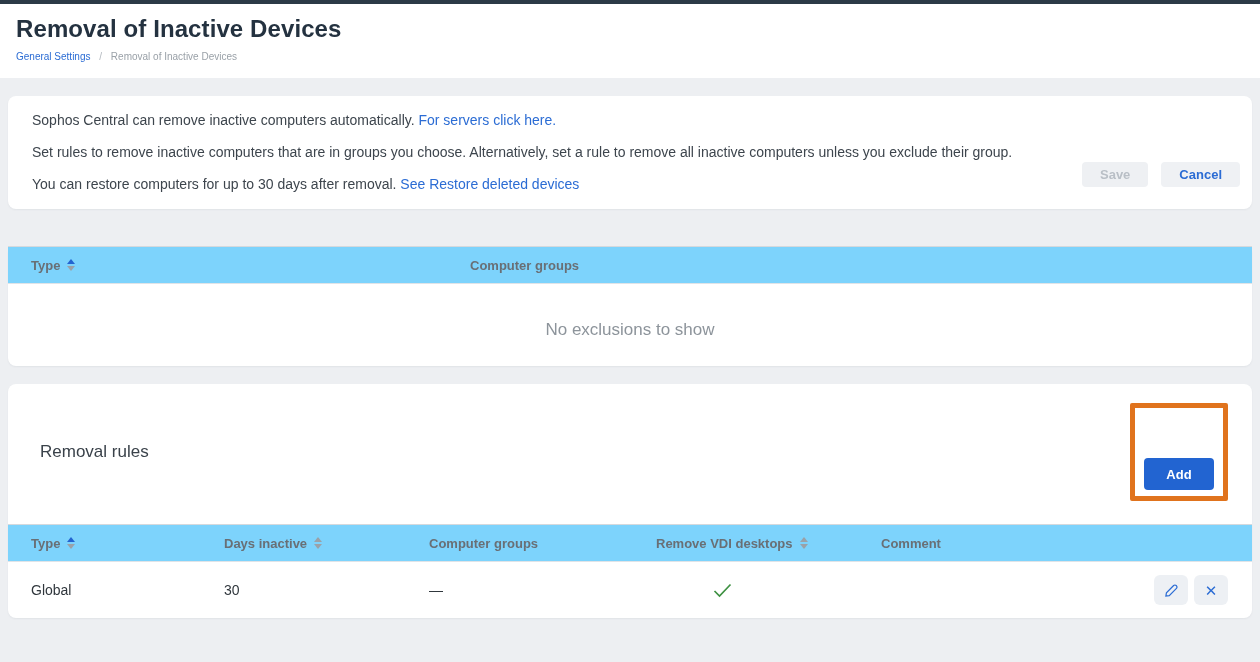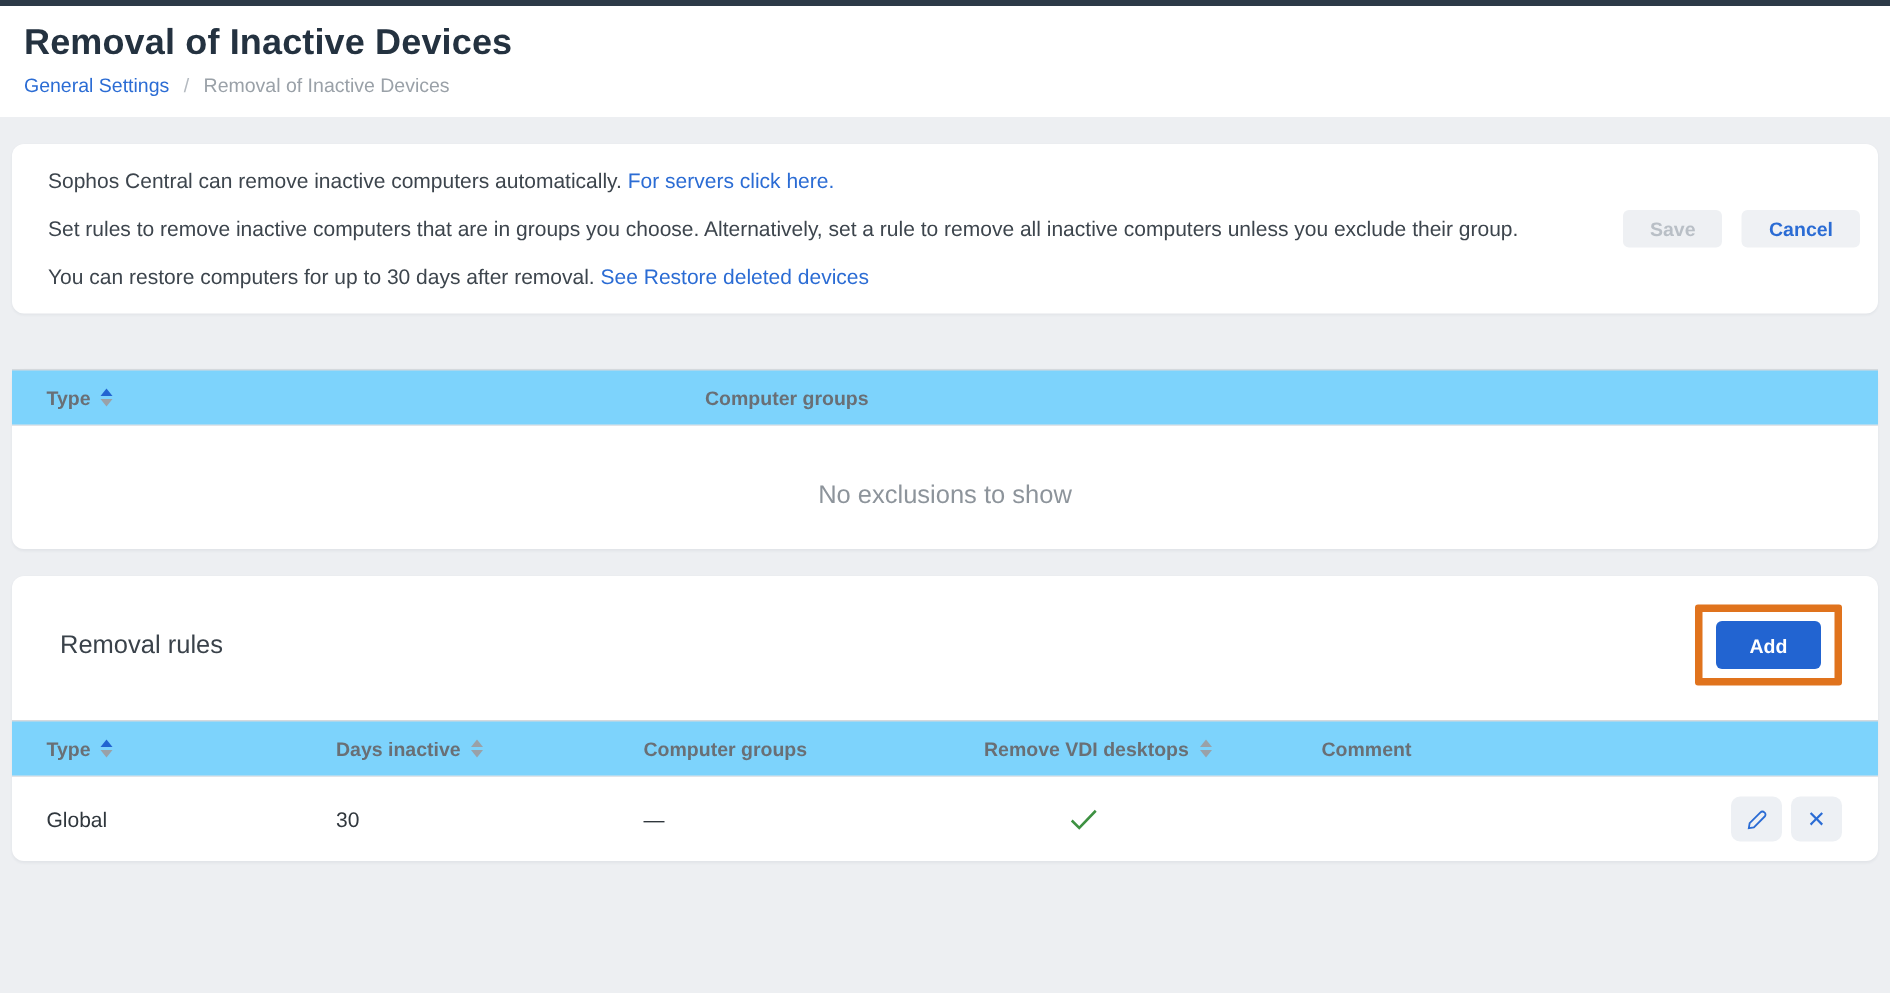--- a/index.html
+++ b/index.html
@@ -10,21 +10,21 @@
     color: #3d454d;
   }
   .topbar { height: 4px; background: #2c3a47; }
 
   
   .page-header { background: #ffffff; padding: 11px 16px 14px; }
   .page-title {
     font-size: 24px; font-weight: 700; color: #243240;
     line-height: 28px; letter-spacing: 0.1px;
   }
-  .breadcrumb { margin-top: 6px; font-size: 13px; line-height: 15px; }
+  .breadcrumb { margin-top: 6px; font-size: 10px; line-height: 15px; }
   .breadcrumb a { color: #2b6cd4; text-decoration: none; cursor: pointer; }
   .breadcrumb .sep { color: #b4bac0; margin: 0 6px; }
   .breadcrumb .current { color: #9aa1a8; }
 
   
   .main { padding: 18px 8px 0; }
   .panel {
     background: #ffffff; border-radius: 8px;
     box-shadow: 0 1px 2px rgba(40,50,60,0.06);
     margin-bottom: 18px;
@@ -34,21 +34,21 @@
   .info-panel { display: flex; align-items: center; padding: 12px 12px 12px 24px; }
   .info-text { width: 1016px; flex: none; }
   .info-text p { font-size: 14px; line-height: 25px; color: #3d454d; margin-bottom: 7px; }
   .info-text p:last-child { margin-bottom: 0; }
   .info-text a { color: #2b6cd4; text-decoration: none; cursor: pointer; }
   .info-actions { flex: 1; display: flex; justify-content: flex-end; align-items: center; gap: 13px; }
   .btn {
     display: inline-flex; align-items: center; justify-content: center;
     height: 25px; padding: 0 18px; border: none; border-radius: 4px;
     font-family: "Liberation Sans", sans-serif; font-size: 13px; font-weight: 700;
-    cursor: pointer; white-space: nowrap;
+    cursor: pointer; white-space: nowrap; margin-top: 44px;
   }
   .btn-save { background: #eef0f3; color: #b9bfc6; cursor: default; }
   .btn-cancel { background: #eff1f4; color: #2b6cd4; }
   .btn-primary { background: #2264d1; color: #ffffff; height: 26px; padding: 0 16px; }
 
   
   .panel-head { display: flex; align-items: center; justify-content: space-between; }
   .exclusions .panel-head { padding: 33px 36px 0 32px; }
   .removal .panel-head { padding: 19px 24px 0 32px; }
   .panel-title { font-size: 17px; font-weight: 400; color: #3a424a; }

